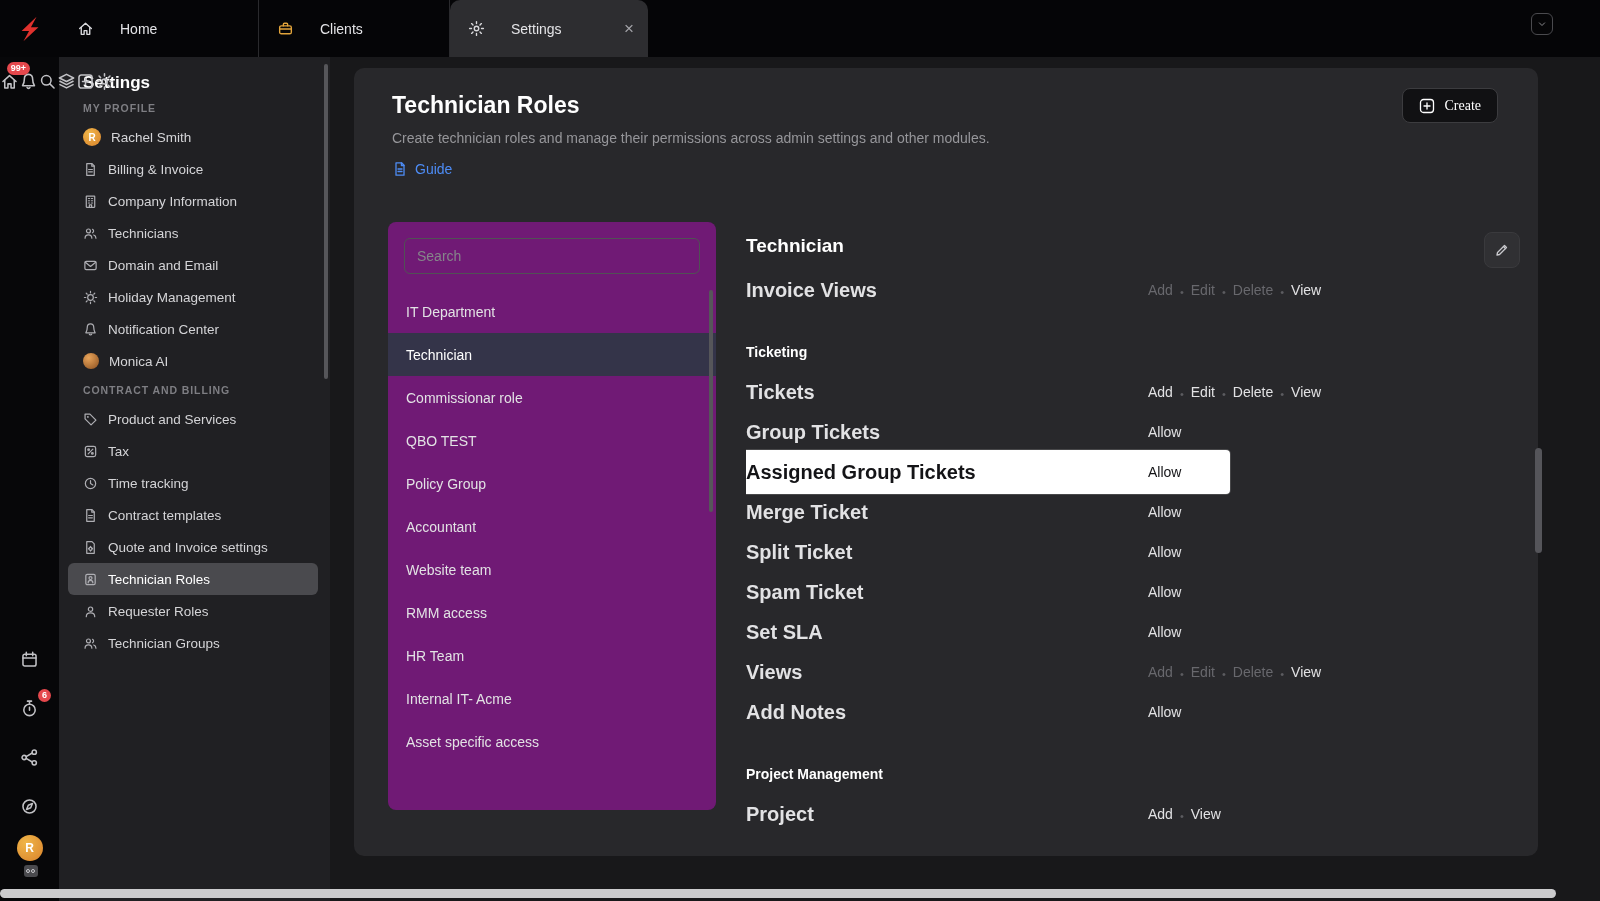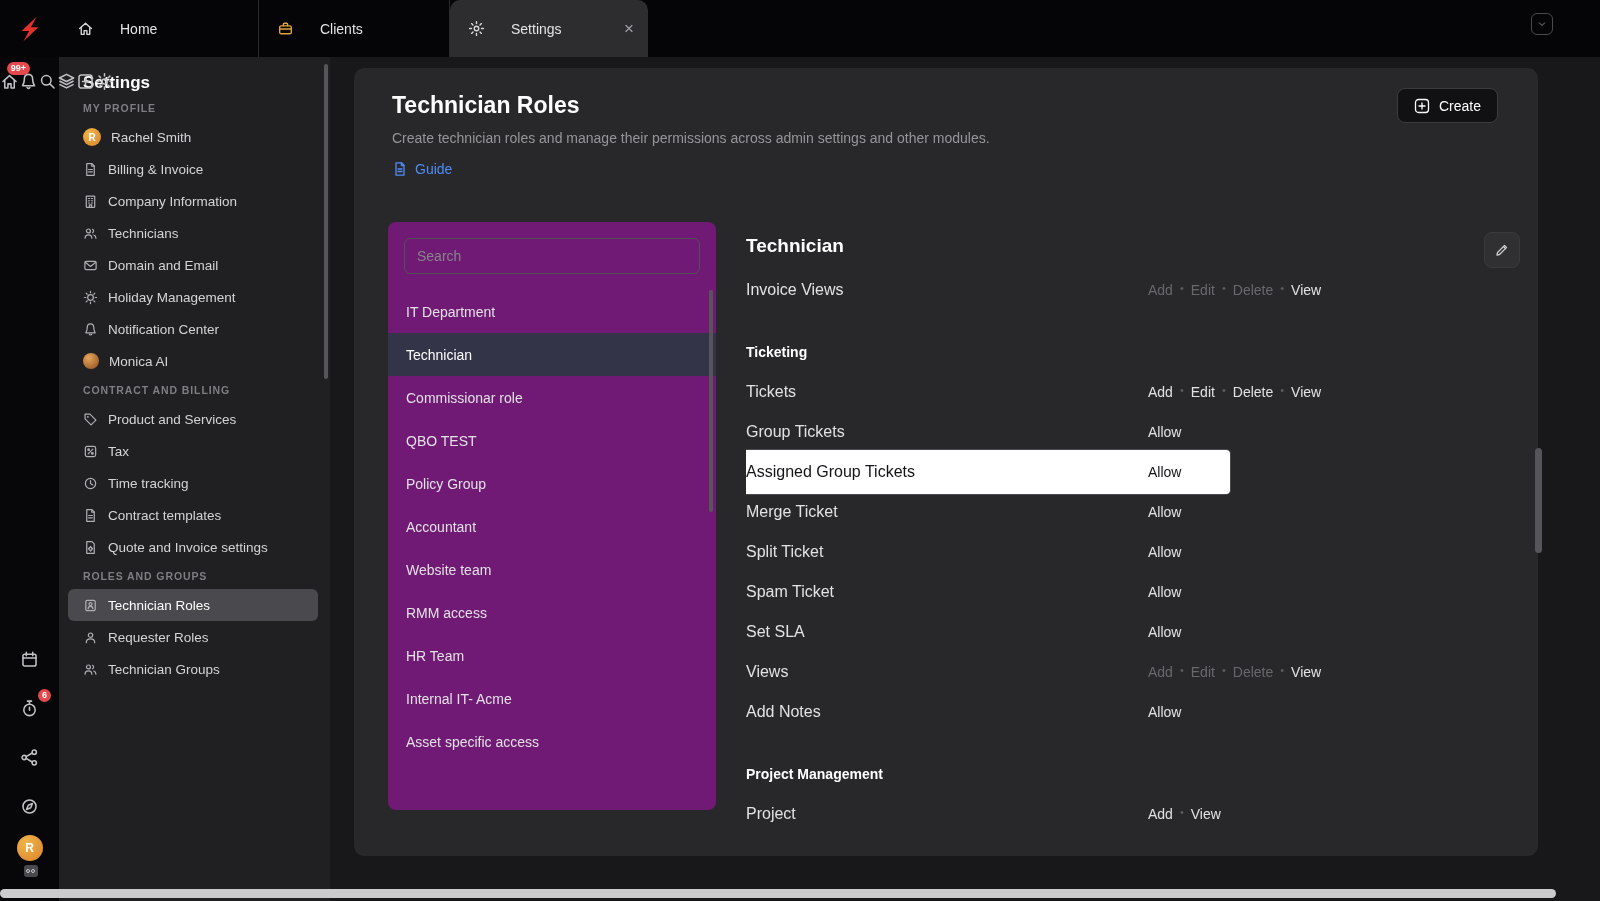--- a/index.html
+++ b/index.html
@@ -63,21 +63,21 @@
   
   .main { position:absolute; top:57px; left:330px; width:1270px; height:844px; background:#18181a; }
   .card { position:absolute; left:24px; top:11px; width:1184px; height:788px; background:#28282b; border-radius:10px; }
   .page-title { margin:24px 0 0 38px; font-size:23px; font-weight:700; color:#fff; }
   .page-sub { margin:11px 0 0 38px; font-size:14px; color:#96969a; }
   .guide-link { margin:15px 0 0 38px; display:inline-flex; align-items:center; gap:7px; color:#4d8cf5;
     font-size:14px; cursor:pointer; }
   .guide-link .ic-wrap { width:16px; height:16px; }
   .create-btn { position:absolute; right:40px; top:20px; height:35px; display:flex; align-items:center; gap:9px;
     padding:0 16px; background:#111113; border:1px solid #3c3c3f; border-radius:8px; color:#fff; font-size:14px;
-    font-family:Liberation Sans, sans-serif; cursor:pointer; }
+    font-family:Liberation Serif, serif; cursor:pointer; }
   .create-btn .ic-wrap { width:16px; height:16px; }
 
   
   .roles-panel { position:absolute; left:34px; top:154px; width:328px; height:588px; background:#701a75;
     border-radius:8px; overflow:hidden; }
   .role-search { display:block; margin:16px; width:296px; height:36px; background:transparent;
     border:1px solid #515155; border-radius:6px; color:#e8e8ea; font-size:14px; padding:0 12px;
     font-family:inherit; outline:none; }
   .role-search::placeholder { color:#85858a; }
   .role-item { height:43px; display:flex; align-items:center; padding-left:18px; font-size:14px; color:#e2e2e4;
@@ -88,22 +88,22 @@
   
   .details { position:absolute; left:392px; top:154px; width:780px; height:622px; }
   .details-title { font-size:19px; font-weight:700; color:#fff; padding-top:13px; }
   .edit-btn { position:absolute; top:10px; right:6px; width:36px; height:36px; background:#303033;
     border:1px solid #3a3a3d; border-radius:8px; display:flex; align-items:center; justify-content:center;
     color:#c9c9cd; cursor:pointer; }
   .edit-btn .ic-wrap { width:16px; height:16px; }
   .details-scroll { position:absolute; top:54px; left:0; right:0; bottom:0; overflow:hidden; }
   .prow { position:relative; height:40px; display:flex; align-items:center; }
   .prow.clipped { margin-top:-6px; }
-  .plabel { font-size:16px; color:#e2e2e4; }
-  .pcol { position:absolute; left:402px; top:50%; transform:translateY(-50%); display:flex; align-items:flex-start; white-space:nowrap; }
+  .plabel { font-size:20px; color:#e2e2e4;font-weight:bold; }
+  .pcol { position:absolute; left:402px; top:50%; transform:translateY(-50%); display:flex; align-items:flex-end; white-space:nowrap; }
   .pval { font-size:14px; color:#e2e2e4; cursor:pointer; }
   .pitem { font-size:14px; color:#e2e2e4; cursor:pointer; }
   .pitem.muted { color:#68686d; }
   .pdot { margin:0 7px; color:#5c5c60; font-size:11px; }
   .psec-title { margin-top:22px; height:40px; display:flex; align-items:center; font-size:14px; font-weight:700; color:#fff; }
   .prow.highlight { background:#fff; border-radius:4px; left:-13px; width:497px; padding-left:13px;
     height:44px; margin-top:-2px; margin-bottom:-2px; box-shadow:0 0 0 1px rgba(255,255,255,0.15); }
   .prow.highlight .plabel, .prow.highlight .pval { color:#141417; }
   .prow.highlight .pcol { left:415px; }
 
@@ -385,21 +385,20 @@
             <svg viewBox="0 0 16 16">
               <path d="M4 1.8 H9.6 L12 4.2 V14.2 H4 Z"></path>
               <circle cx="8" cy="9.3" r="1.7"></circle>
               <path d="M8 6.8 V7.6 M8 11 V11.8 M5.8 9.3 H6.6 M9.4 9.3 H10.2"></path>
             </svg>
           </span>
           <span>Quote and Invoice settings</span>
         </div>
       </div>
       <div class="side-section">
-        <div class="side-label">ROLES AND GROUPS</div>
         <div class="side-item active">
           <span class="ic-wrap">
             <svg viewBox="0 0 16 16">
               <rect x="3" y="2.5" width="10" height="11" rx="1.5"></rect>
               <circle cx="8" cy="6.5" r="1.6"></circle>
               <path d="M5.5 11.5 C5.5 9.8 6.5 9 8 9 C9.5 9 10.5 9.8 10.5 11.5"></path>
             </svg>
           </span>
           <span>Technician Roles</span>
         </div>

